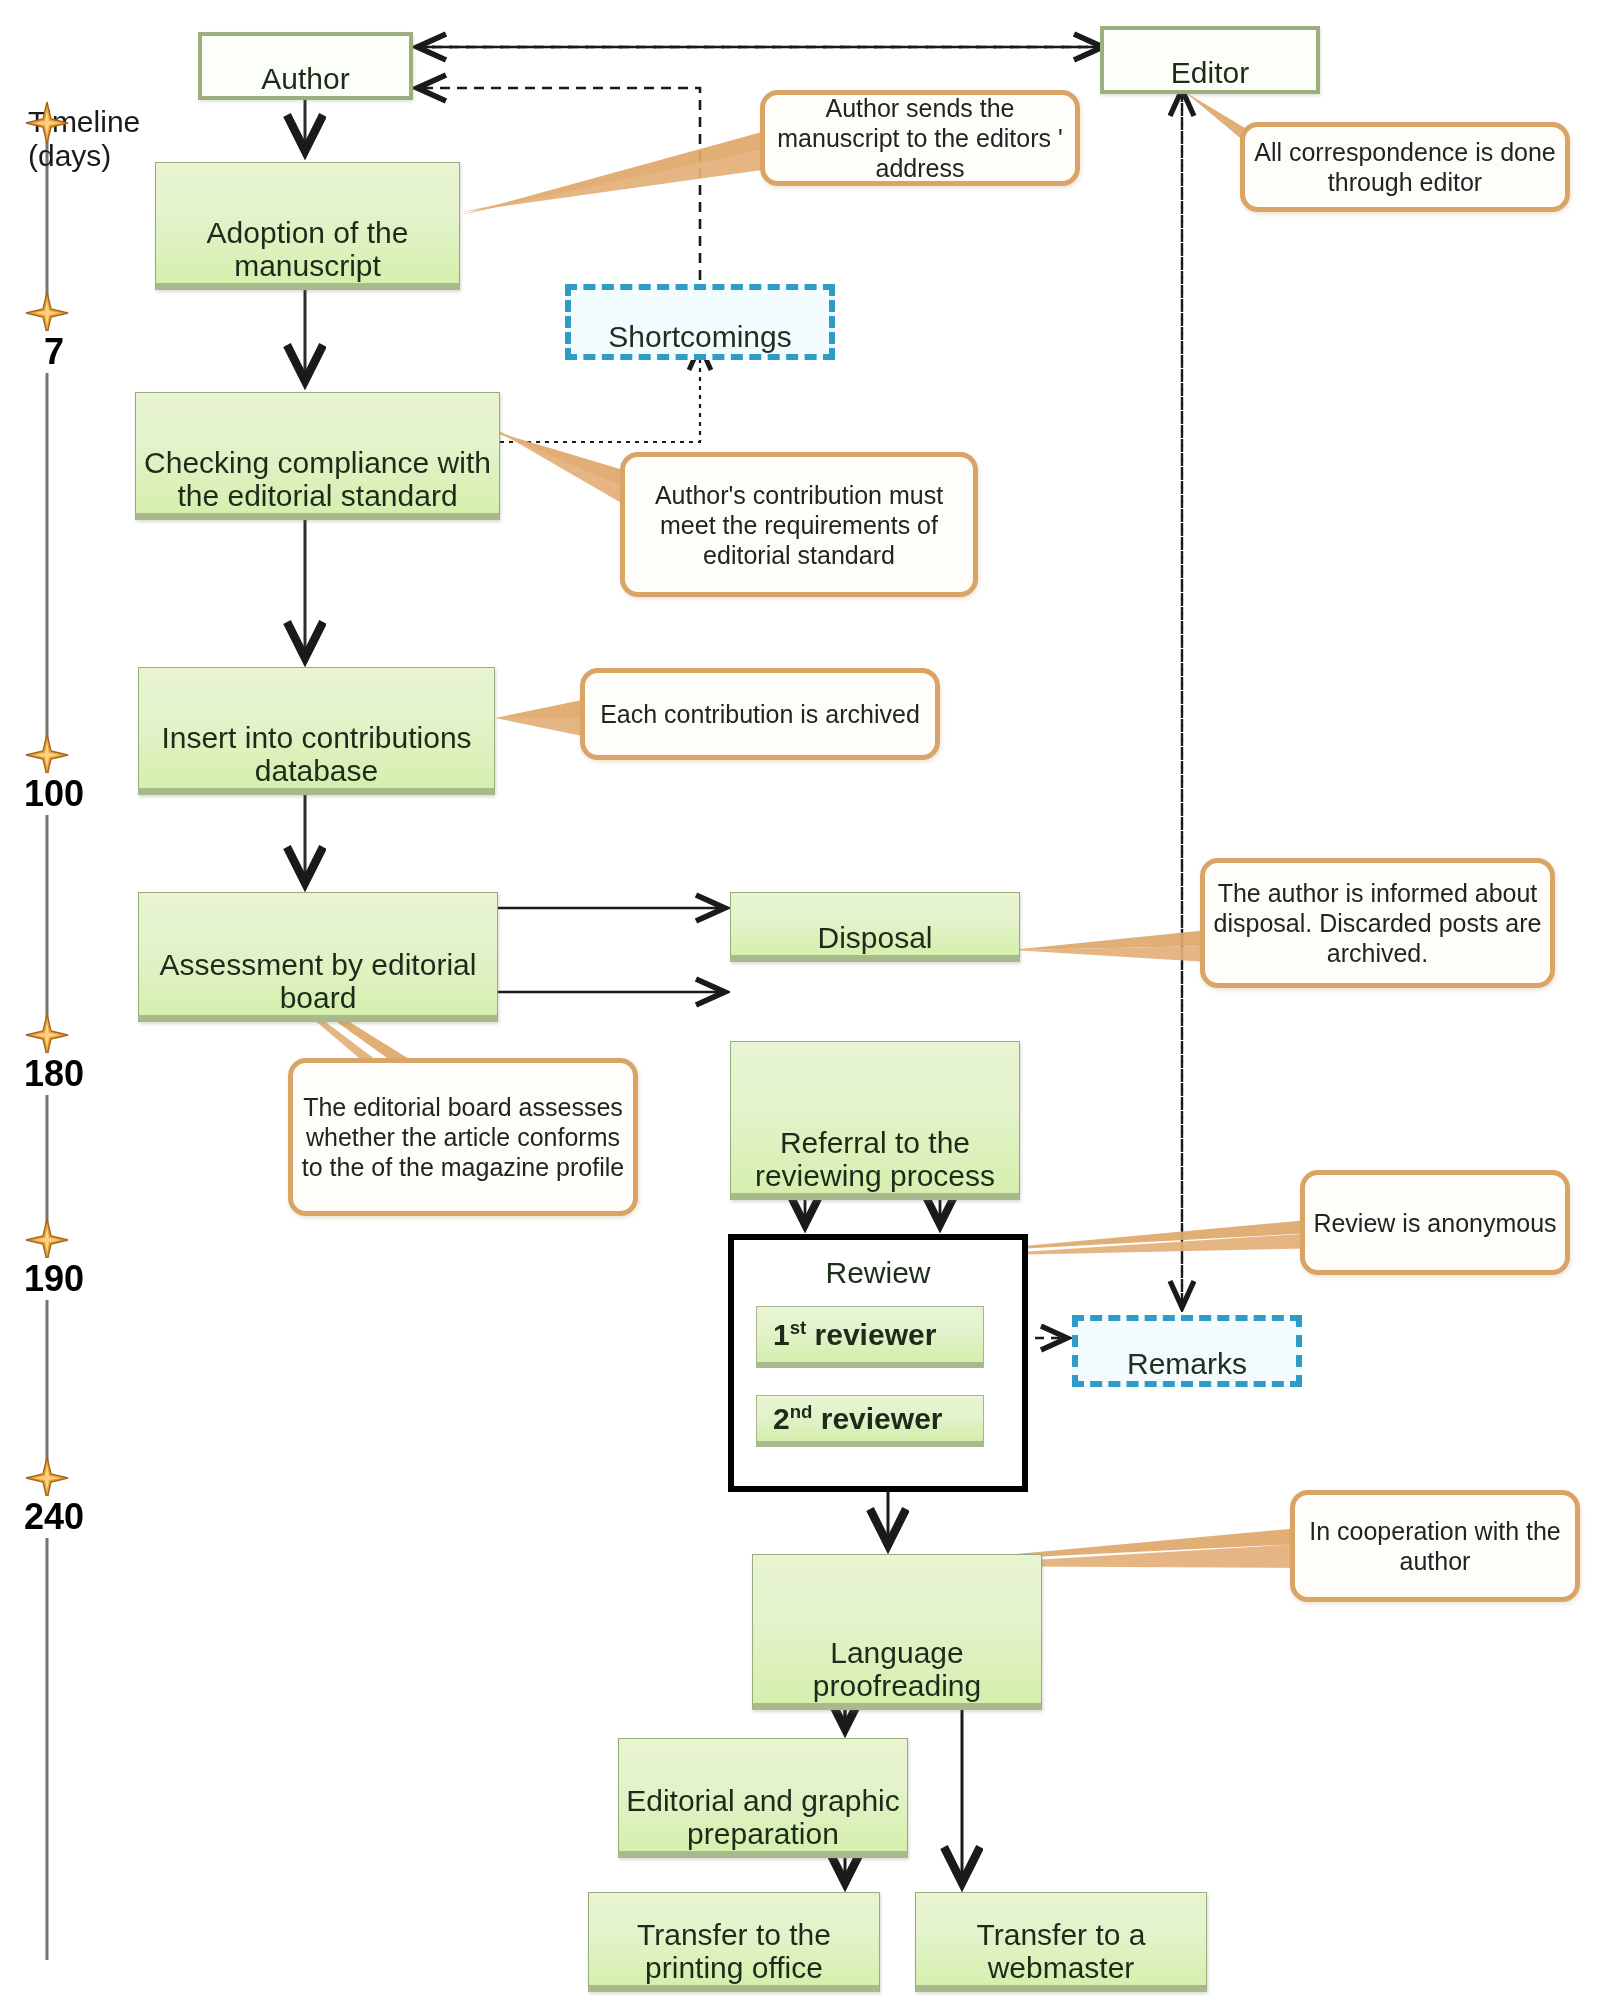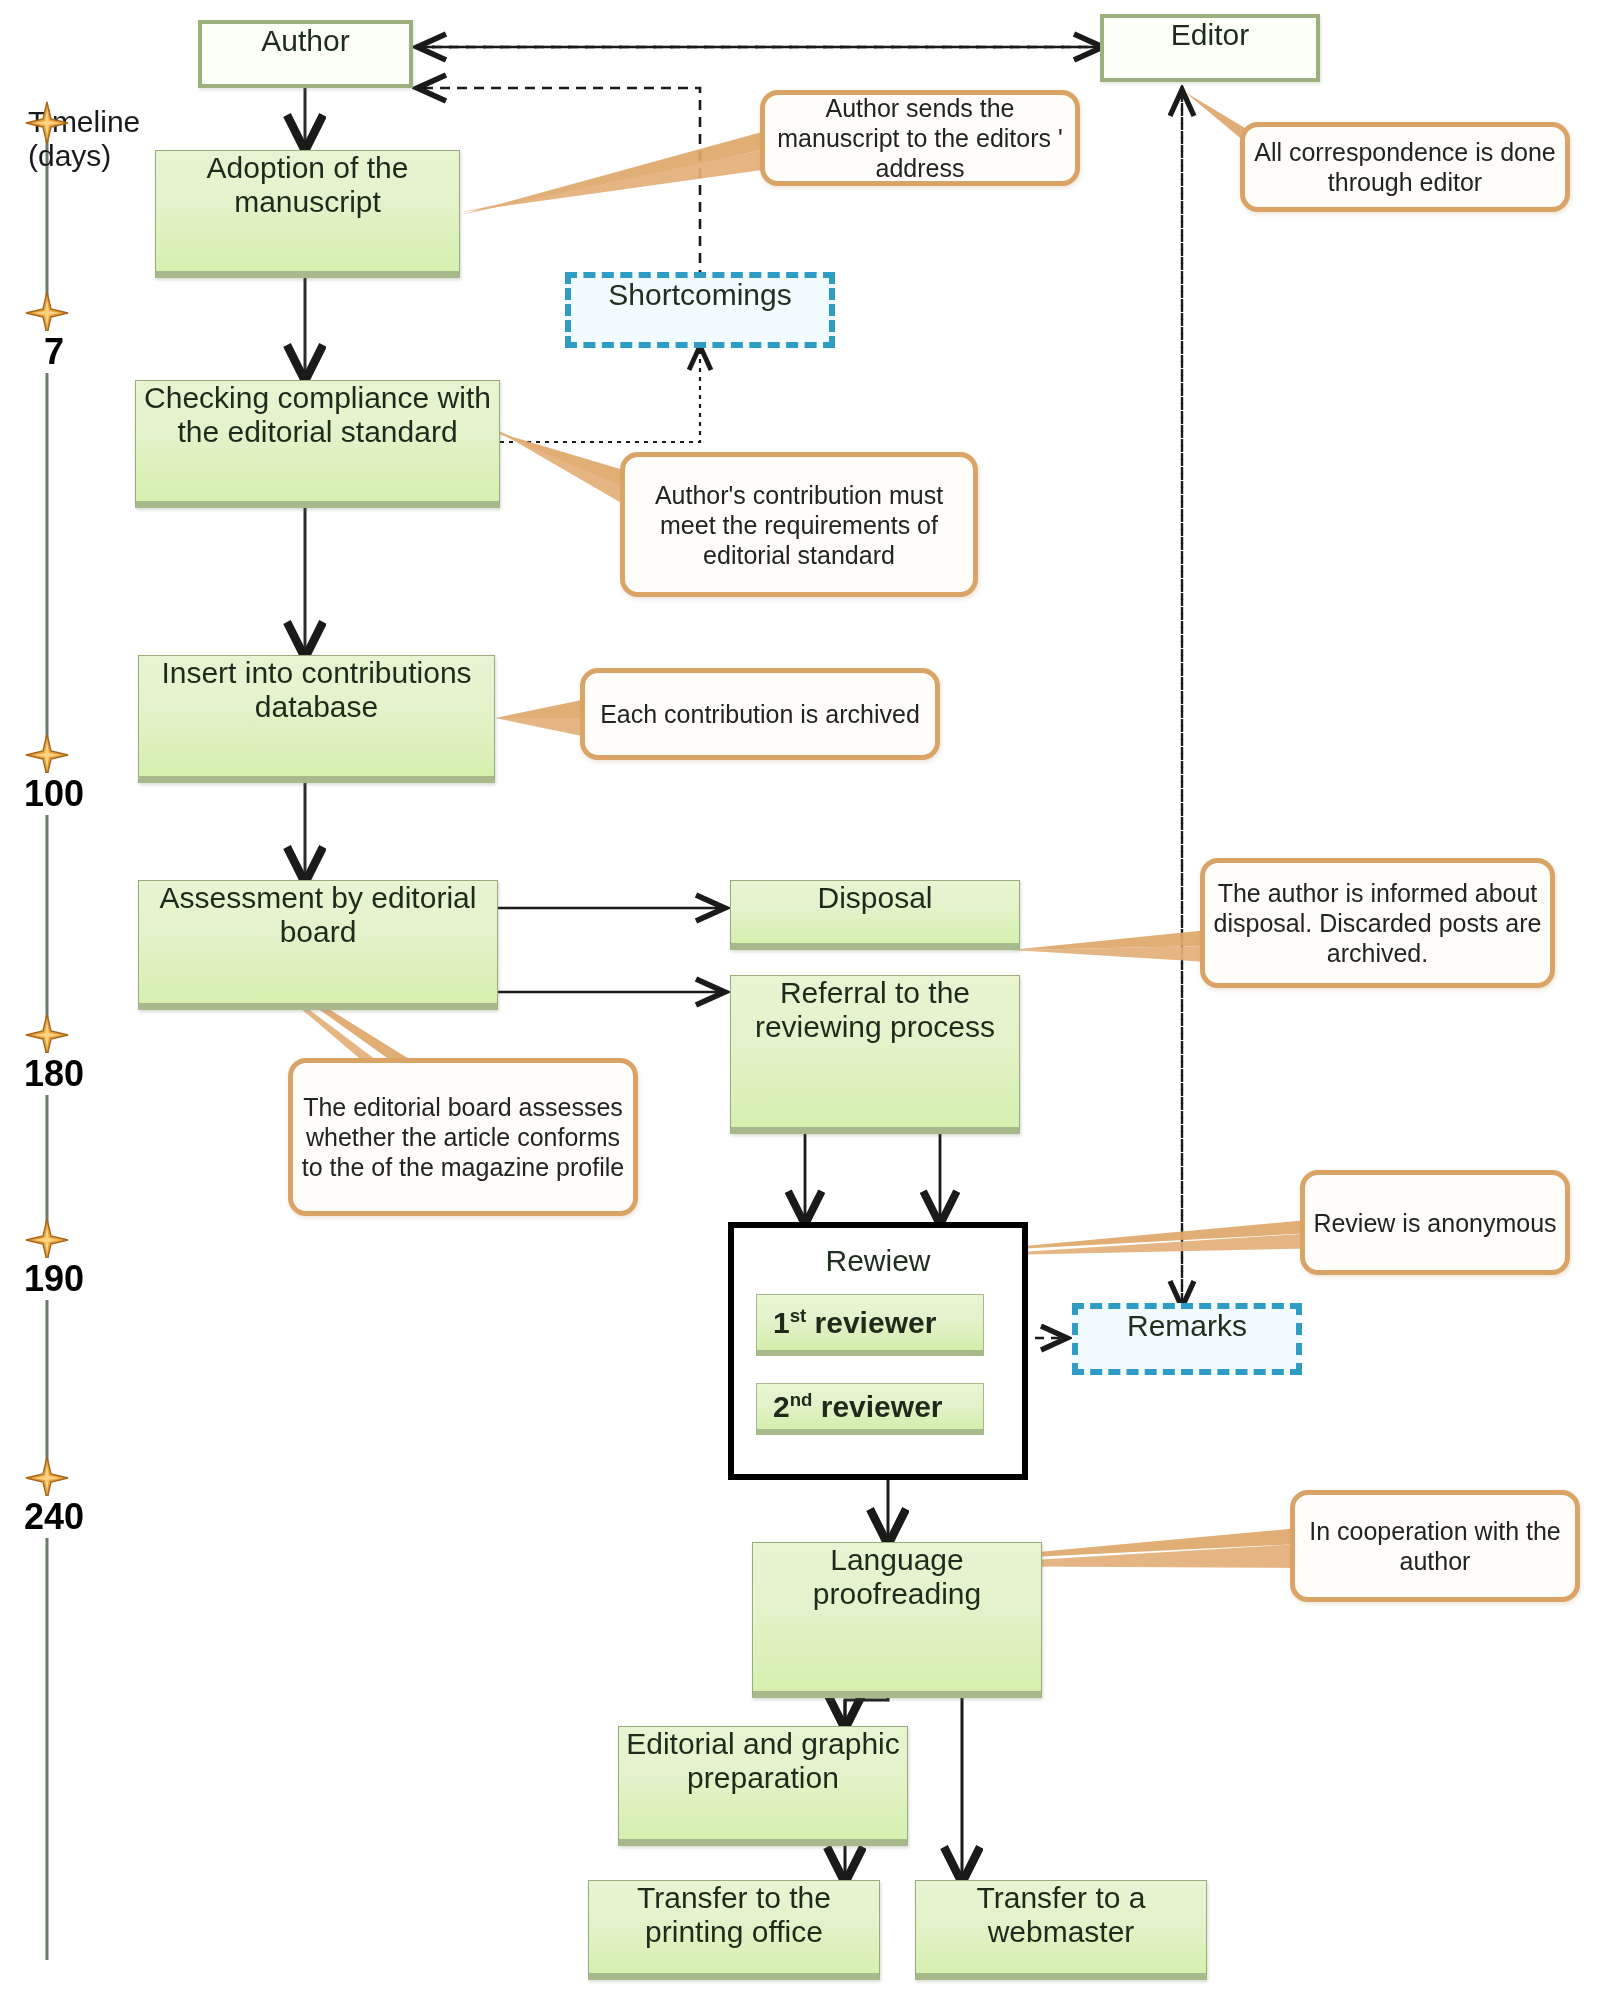--- a/index.html
+++ b/index.html
@@ -23,26 +23,27 @@
     left: 0;
     top: 0;
     width: 1600px;
     height: 1997px;
     pointer-events: none;
   }
   .node {
     position: absolute;
     box-sizing: border-box;
     display: flex;
-    align-items: flex-start;
+    align-items: flex-end;
     justify-content: center;
     text-align: center;
     line-height: 1.12;
     color: #1d2b1a;
     z-index: 5;
+    margin-top: 12px;
   }
   
   .proc {
     background: linear-gradient(to bottom, #e8f4d2 0%, #e4f3cc 40%, #d6efae 100%);
     border: 1px solid #9aab7b;
     border-bottom: 7px solid #a8b98b;
     box-shadow: 1px 2px 3px rgba(120,130,110,0.28);
     font-size: 30px;
   }
   
@@ -270,21 +271,21 @@
   </div>
 
   <div class="node proc" style="left:138px; top:880px; width:360px; height:130px;">
     <span>Assessment by editorial board</span>
   </div>
 
   <div class="node proc" style="left:730px; top:880px; width:290px; height:70px;">
     <span>Disposal</span>
   </div>
 
-  <div class="node proc" style="left:730px; top:975px; width:290px; height:159px;">
+  <div class="node proc" style="left:730px; top:1029px; width:290px; height:159px;">
     <span>Referral to the reviewing process</span>
   </div>
 
   <div class="node black-box" style="left:728px; top:1222px; width:300px; height:258px;">
     <div class="bb-title">Rewiew</div>
     <div class="sub-proc" style="left:22px; top:66px; width:228px; height:62px;">
       <span>
         <span>1</span><span class="sup">st</span><span> reviewer</span>
       </span>
     </div>

